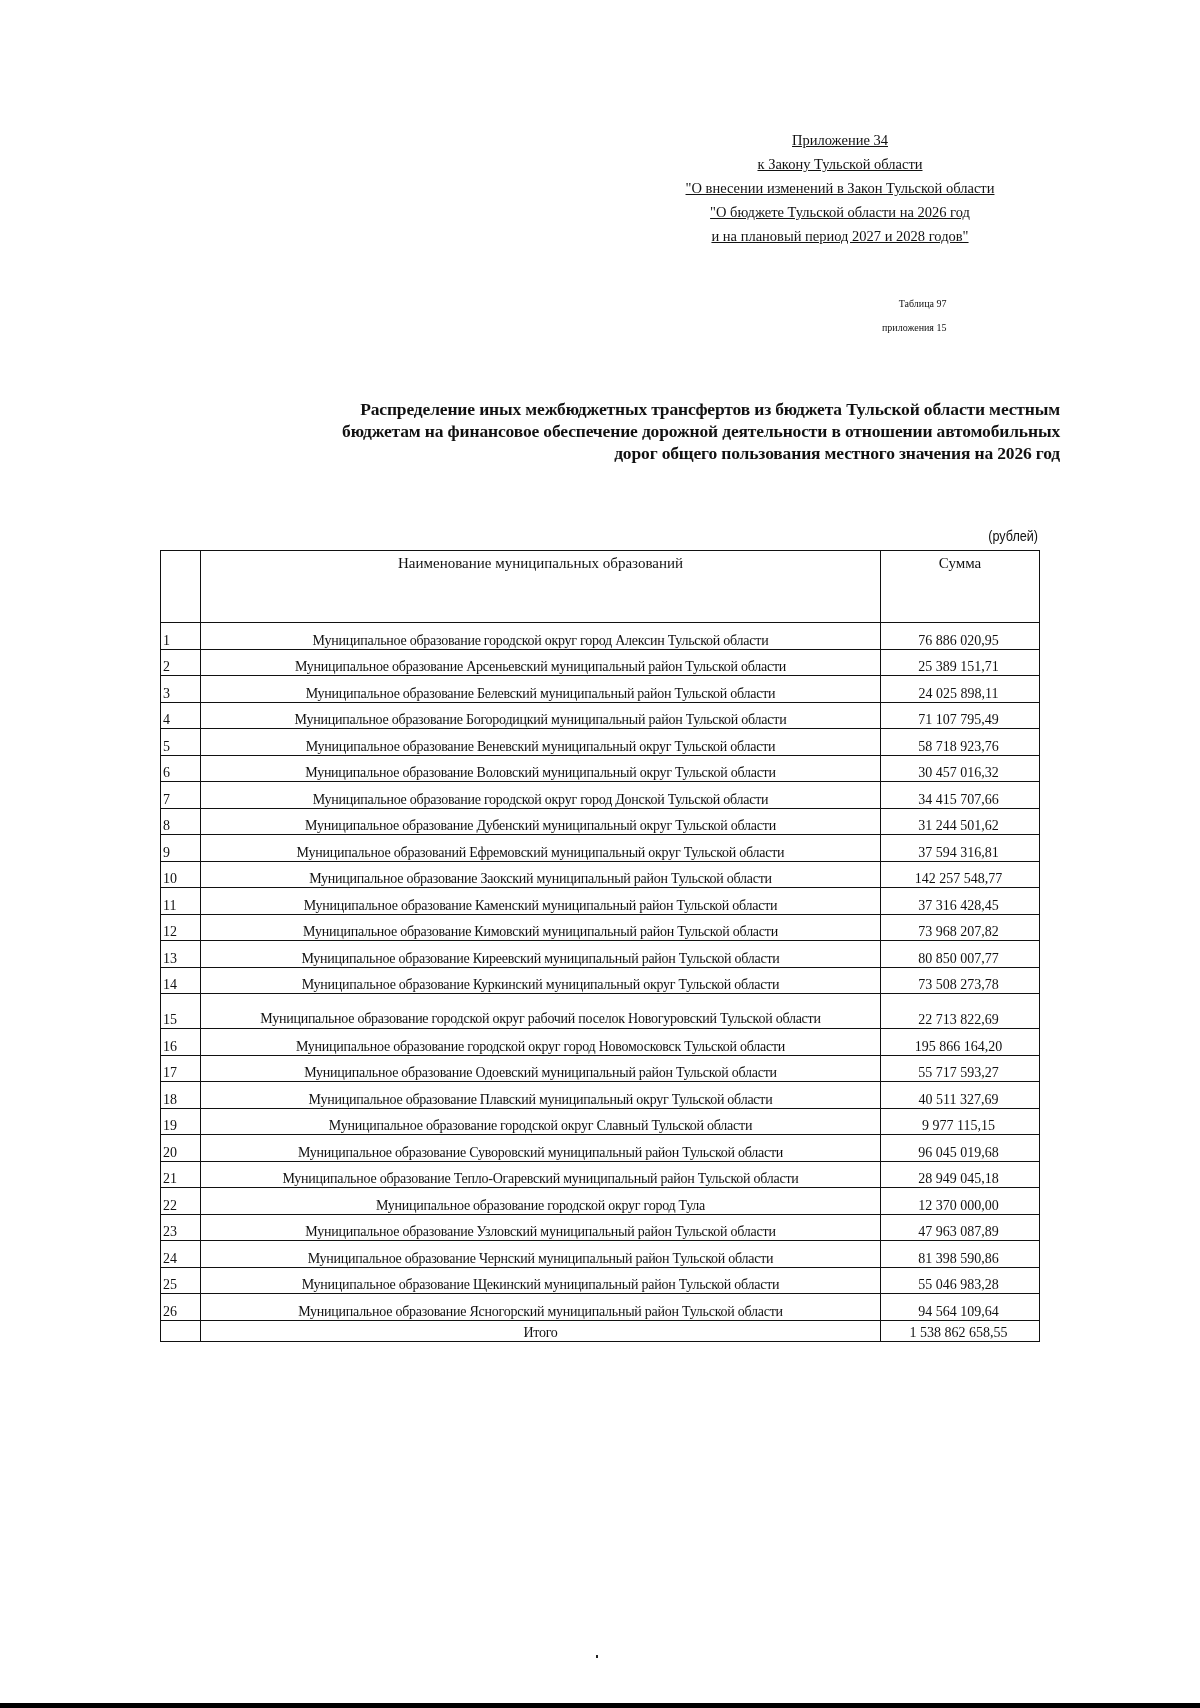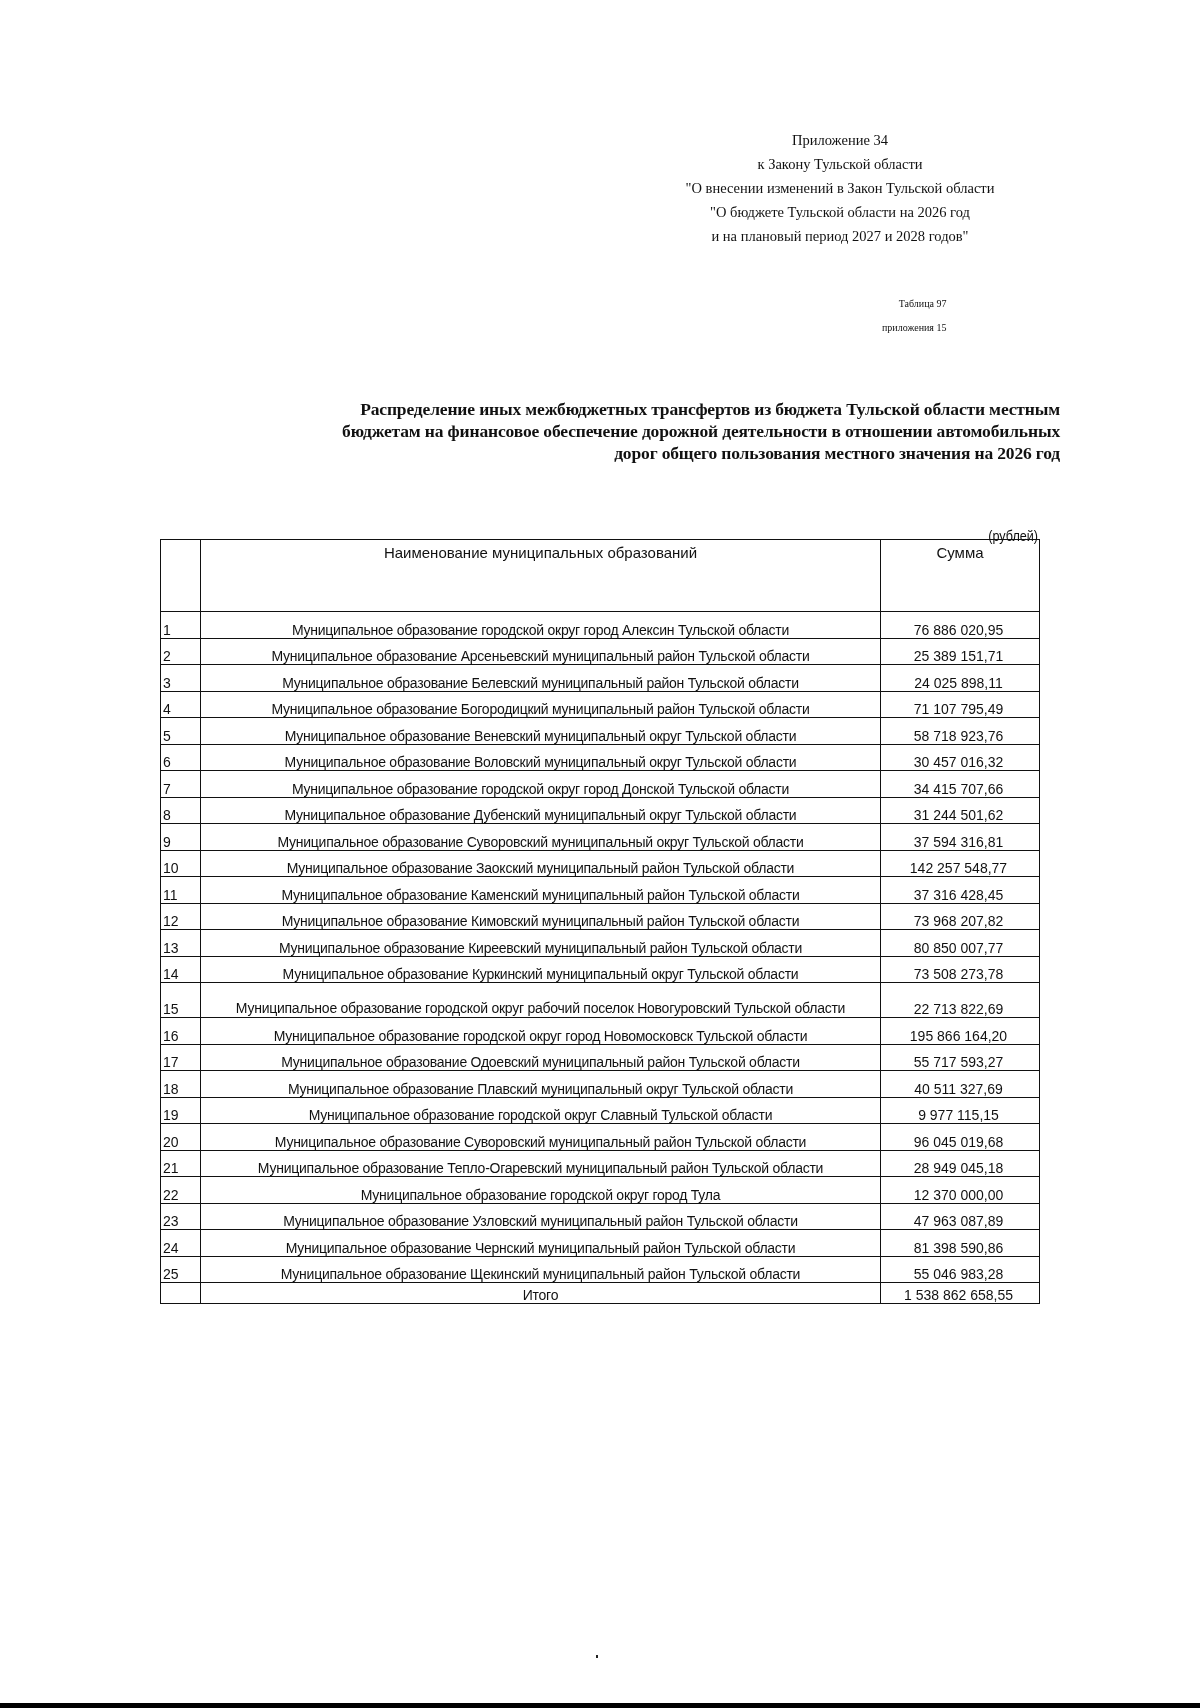--- a/index.html
+++ b/index.html
@@ -1,24 +1,24 @@
 <!DOCTYPE html>
 <html><head>
 <meta charset="utf-8">
 <style>
   html, body { margin: 0; padding: 0; background: #ffffff; }
   body { width: 1200px; height: 1708px; position: relative; overflow: hidden; font-family: "Liberation Serif", "DejaVu Serif", serif; color: #111; }
-  .appendix { position: absolute; left: 640px; top: 128px; width: 400px; text-align: center; font-size: 14.5px; line-height: 24px; }
+  .appendix { position: absolute; left: 640px; top: 128px; width: 400px; text-align: center; font-size: 14.5px; line-height: 24px; text-decoration: underline; }
   .appendix .line { display: block; white-space: nowrap; }
   .tableref { position: absolute; left: 882px; top: 292px; font-size: 10px; line-height: 24px; text-align: right; }
   .tableref .line { display: block; white-space: nowrap; }
   .title { position: absolute; left: 150px; top: 398px; width: 910px; text-align: center; font-weight: bold; font-size: 17.5px; line-height: 22px; letter-spacing: -0.15px; }
   .title .line { display: block; white-space: nowrap; text-align: right; }
   .units { position: absolute; left: 900px; top: 528px; width: 138px; text-align: right; font-family: "Liberation Sans", "DejaVu Sans", sans-serif; font-size: 14px; transform: scaleX(0.9); transform-origin: right; }
-  table.dist { position: absolute; left: 160px; top: 539px; width: 879px; border-collapse: collapse; font-family: Liberation Sans, sans-serif; font-size: 14px; table-layout: fixed; }
+  table.dist { position: absolute; left: 160px; top: 550px; width: 879px; border-collapse: collapse; font-family: Liberation Serif, serif; font-size: 14px; table-layout: fixed; }
   table.dist td, table.dist th { border: 1.5px solid #111; padding: 0 2px; vertical-align: bottom; white-space: nowrap; overflow: hidden; }
   table.dist th { font-weight: normal; vertical-align: top; text-align: center; height: 67px; padding-top: 4px; font-size: 15px; }
   table.dist td.num { text-align: left; width: 36px; }
   table.dist td.name { text-align: center; letter-spacing: -0.25px; }
   table.dist td.sum { text-align: center; padding-right: 5px; }
   table.dist tr.row td { height: 25.5px; }
   table.dist tr.row.tall td { height: 34px; }
   table.dist tr.row.tall td.name { white-space: normal; line-height: 18px; }
   table.dist tr.total td { height: 20px; }
   col.c1 { width: 40px; }
@@ -100,21 +100,21 @@
         <td class="name">Муниципальное образование городской округ город Донской Тульской области</td>
         <td class="sum">34 415 707,66</td>
       </tr>
     <tr class="row">
         <td class="num">8</td>
         <td class="name">Муниципальное образование Дубенский муниципальный округ Тульской области</td>
         <td class="sum">31 244 501,62</td>
       </tr>
     <tr class="row">
         <td class="num">9</td>
-        <td class="name">Муниципальное образование Суворовский муниципальный округ Тульской области</td>
+        <td class="name">Муниципальное образований Ефремовский муниципальный округ Тульской области</td>
         <td class="sum">37 594 316,81</td>
       </tr>
     <tr class="row">
         <td class="num">10</td>
         <td class="name">Муниципальное образование Заокский муниципальный район Тульской области</td>
         <td class="sum">142 257 548,77</td>
       </tr>
     <tr class="row">
         <td class="num">11</td>
         <td class="name">Муниципальное образование Каменский муниципальный район Тульской области</td>
@@ -183,20 +183,25 @@
     <tr class="row">
         <td class="num">24</td>
         <td class="name">Муниципальное образование Чернский муниципальный район Тульской области</td>
         <td class="sum">81 398 590,86</td>
       </tr>
     <tr class="row">
         <td class="num">25</td>
         <td class="name">Муниципальное образование Щекинский муниципальный район Тульской области</td>
         <td class="sum">55 046 983,28</td>
       </tr>
+    <tr class="row">
+        <td class="num">26</td>
+        <td class="name">Муниципальное образование Ясногорский муниципальный район Тульской области</td>
+        <td class="sum">94 564 109,64</td>
+      </tr>
     <tr class="total">
         <td class="num"></td>
         <td class="name">Итого</td>
         <td class="sum">1 538 862 658,55</td>
       </tr>
   </tbody>
 </table>
 
 <div class="mark"></div>
 <div class="bottombar"></div>

